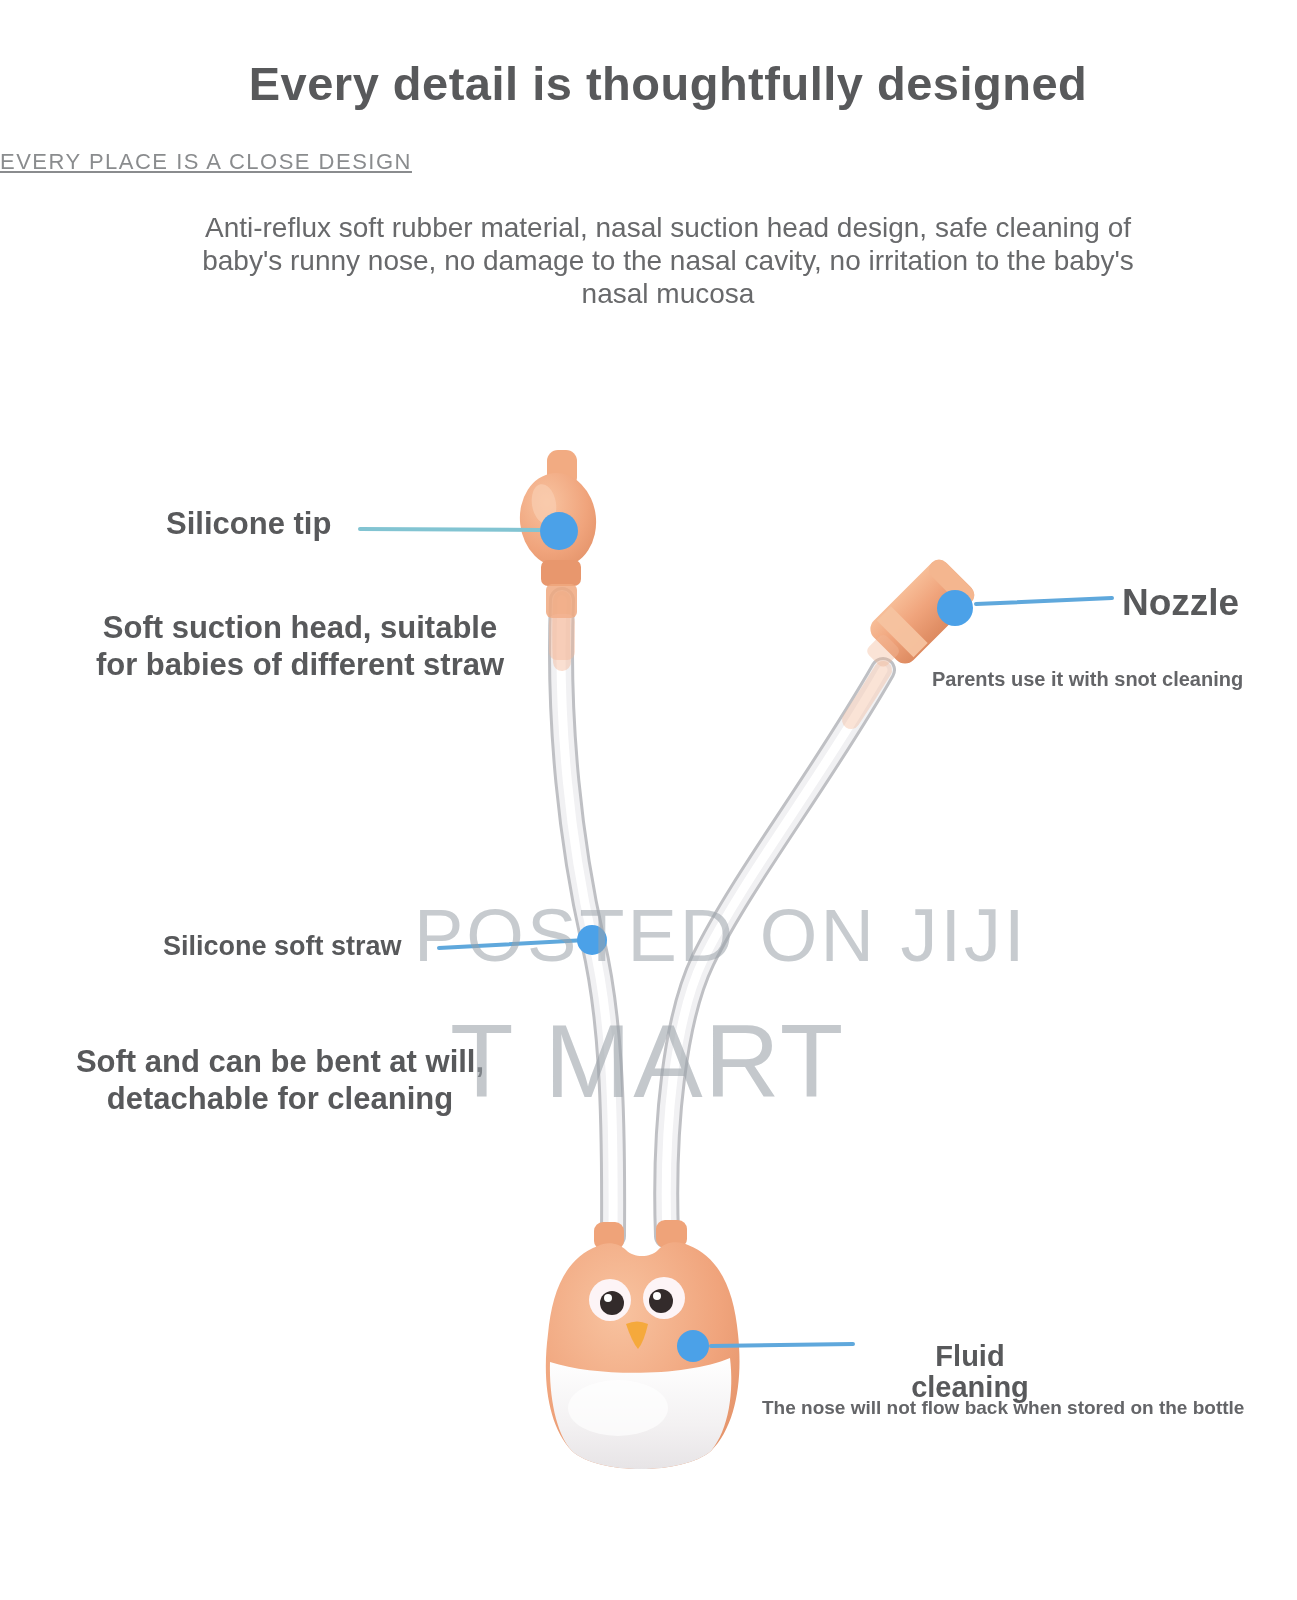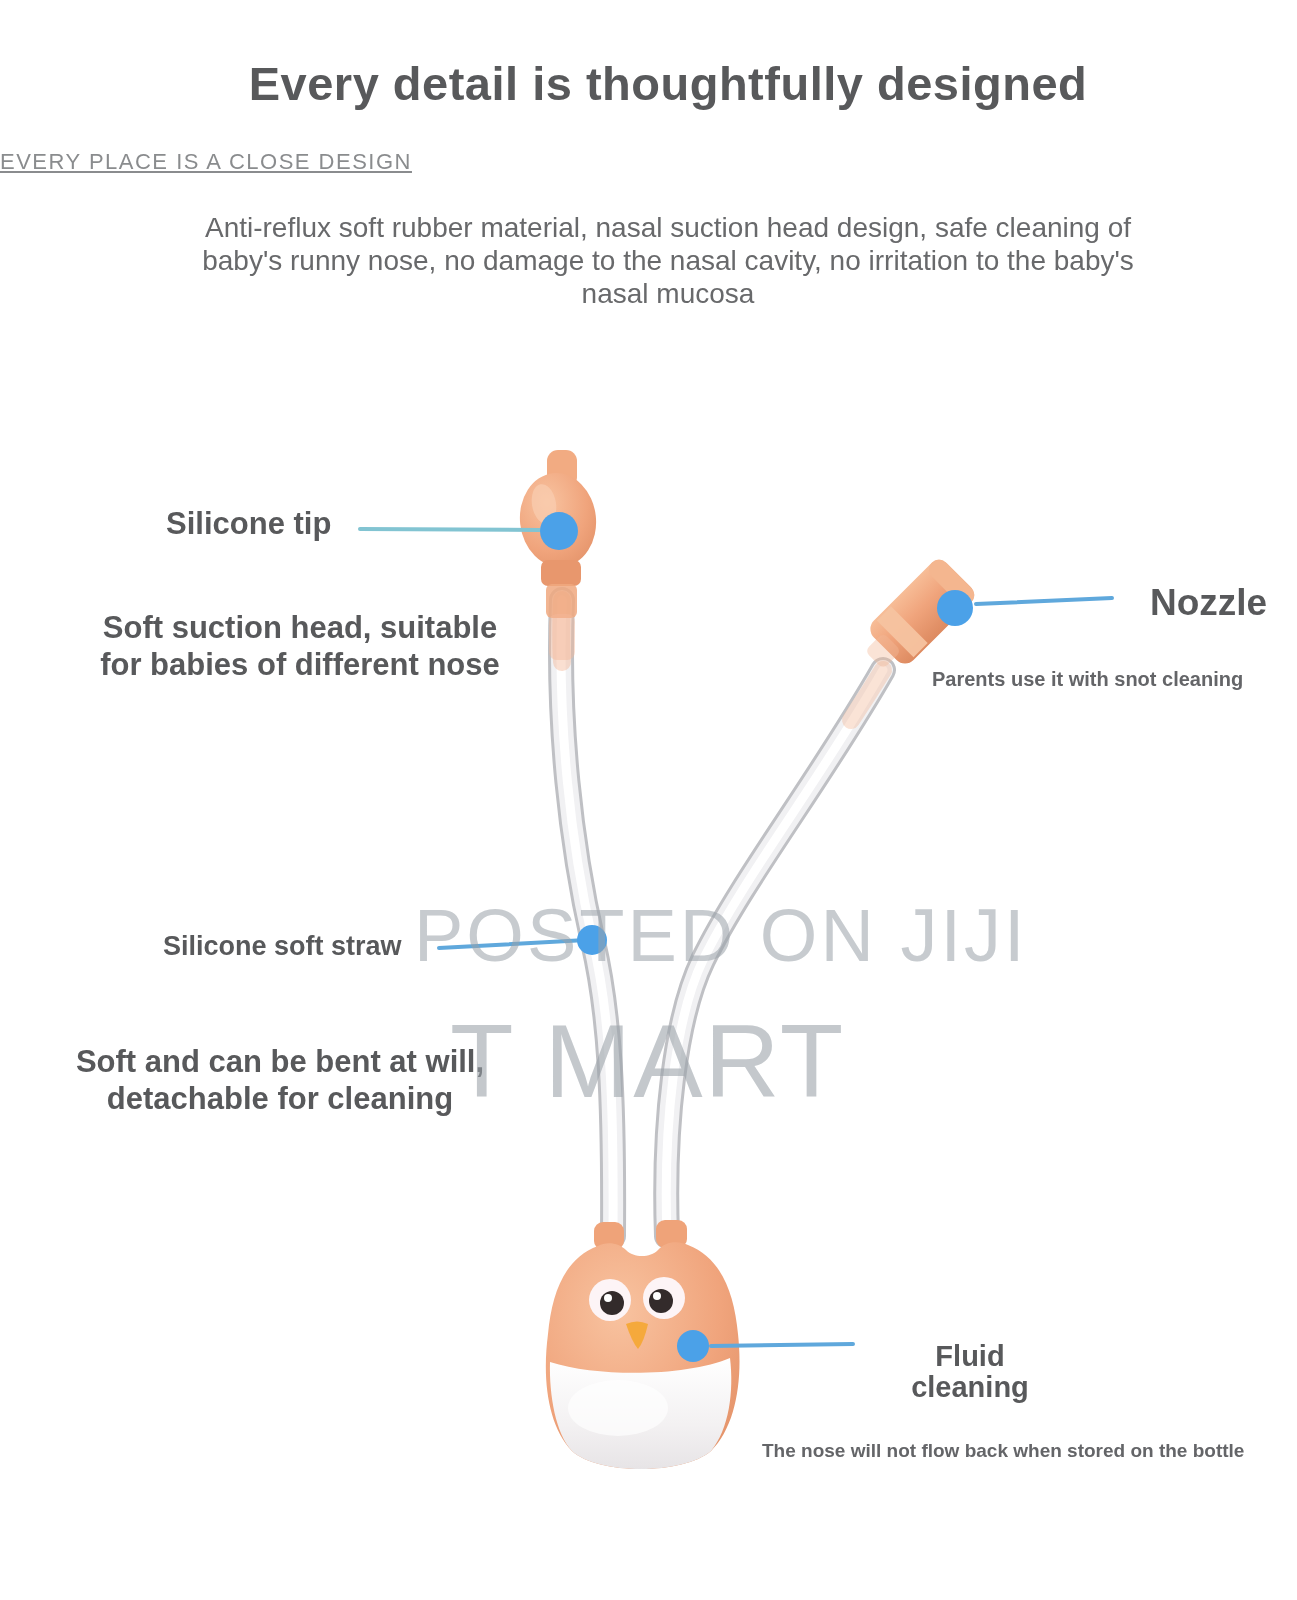--- a/index.html
+++ b/index.html
@@ -31,26 +31,26 @@
   }
   .desc{
     left:0;right:0;top:211px;text-align:center;
     font-size:28px;font-weight:400;color:var(--text-gray);line-height:33px;
   }
   .lbl{font-weight:700;color:var(--text-dark);white-space:nowrap;}
   .lbl-block{font-weight:700;color:var(--text-dark);text-align:center;margin-top:31px;}
   .cap{font-weight:700;color:var(--caption-gray);white-space:nowrap;}
   .lbl-tip{left:166px;top:506px;font-size:31px;}
   .lbl-suction{left:60px;top:578px;width:480px;font-size:31px;line-height:37px;}
-  .lbl-nozzle{left:1150px;top:582px;font-size:37px;}
+  .lbl-nozzle{left:1122px;top:582px;font-size:37px;}
   .cap-nozzle{left:932px;top:668px;font-size:20px;}
   .lbl-straw{left:163px;top:931px;font-size:27px;}
   .lbl-bend{left:30px;top:1012px;width:500px;font-size:31px;line-height:37px;text-align:center;}
   .lbl-fluid{left:885px;top:1310px;width:170px;font-size:29px;line-height:31px;}
-  .cap-reservoir{left:762px;top:1397px;font-size:19px;margin-top:43px;}
+  .cap-reservoir{left:762px;top:1397px;font-size:19px;}
   .wm{
     color:var(--watermark-gray);white-space:nowrap;font-weight:400;
     pointer-events:none;
   }
   .wm1{left:414px;top:893px;font-size:74px;letter-spacing:3px;opacity:0.55;}
   .wm2{left:450px;top:1002px;font-size:104px;letter-spacing:2px;opacity:0.58;}
 </style>
 </head>
 <body>
 
@@ -146,21 +146,21 @@
   <div class="abs desc">
     <div>Anti-reflux soft rubber material, nasal suction head design, safe cleaning of</div>
     <div>baby's runny nose, no damage to the nasal cavity, no irritation to the baby's</div>
     <div>nasal mucosa</div>
   </div>
 
   <div class="abs lbl lbl-tip">Silicone tip</div>
 
   <div class="abs lbl-block lbl-suction">
     <div>Soft suction head, suitable</div>
-    <div>for babies of different nose</div>
+    <div>for babies of different straw</div>
   </div>
 
   <div class="abs lbl lbl-nozzle">Nozzle</div>
   <div class="abs cap cap-nozzle">Parents use it with snot cleaning</div>
 
   <div class="abs lbl lbl-straw">Silicone soft straw</div>
 
   <div class="abs lbl-block lbl-bend">
     <div>Soft and can be bent at will,</div>
     <div>detachable for cleaning</div>

